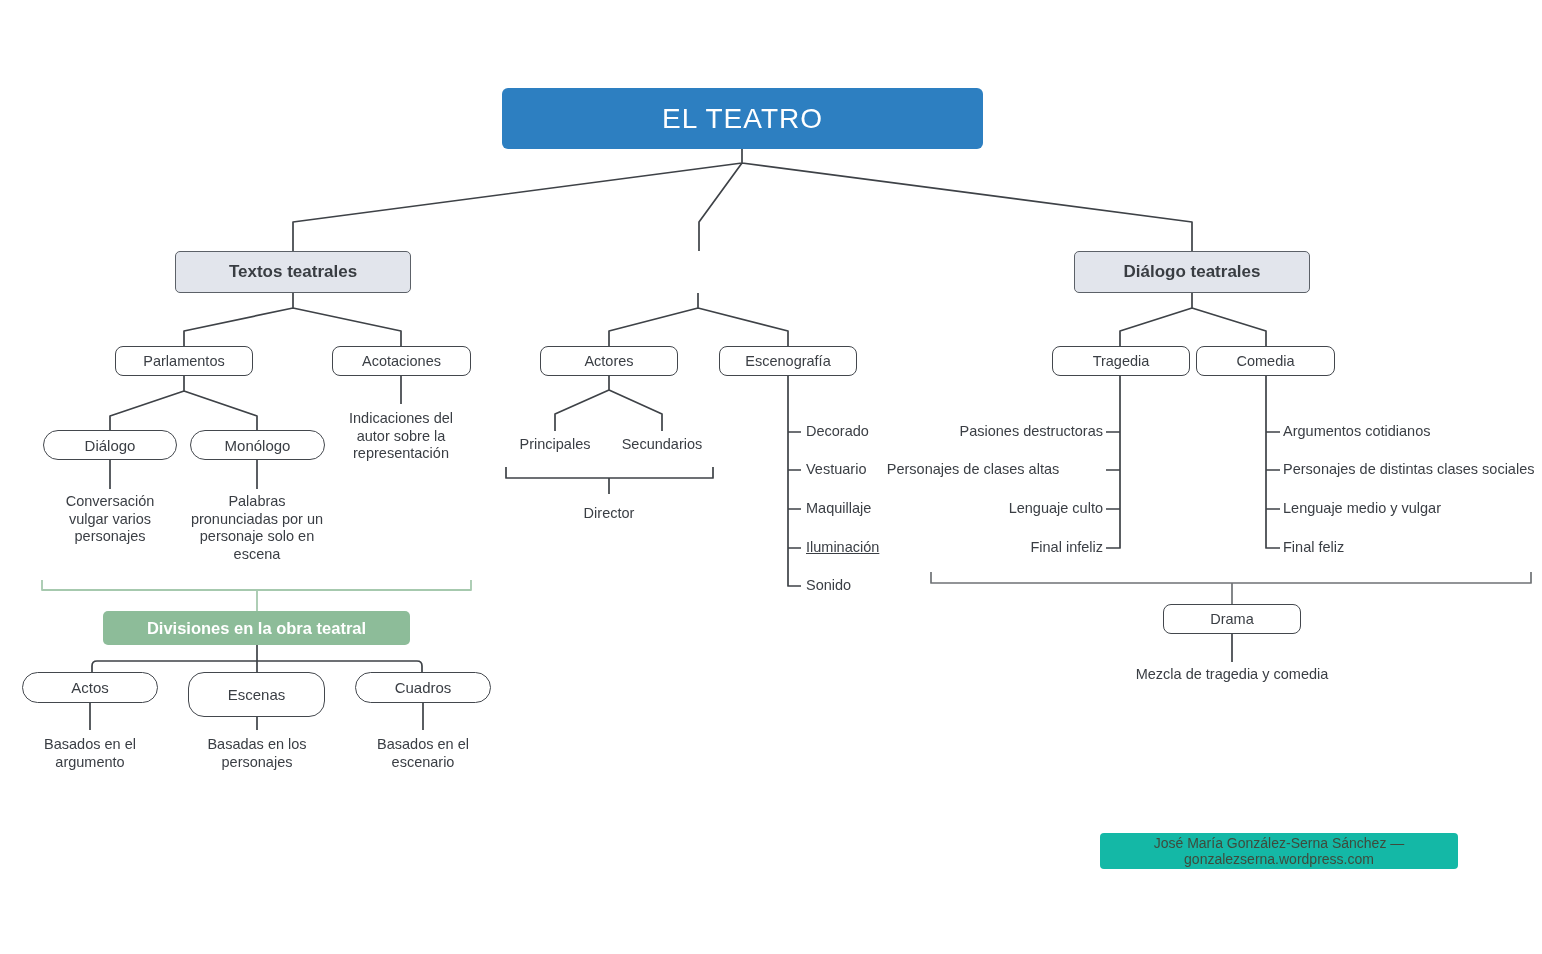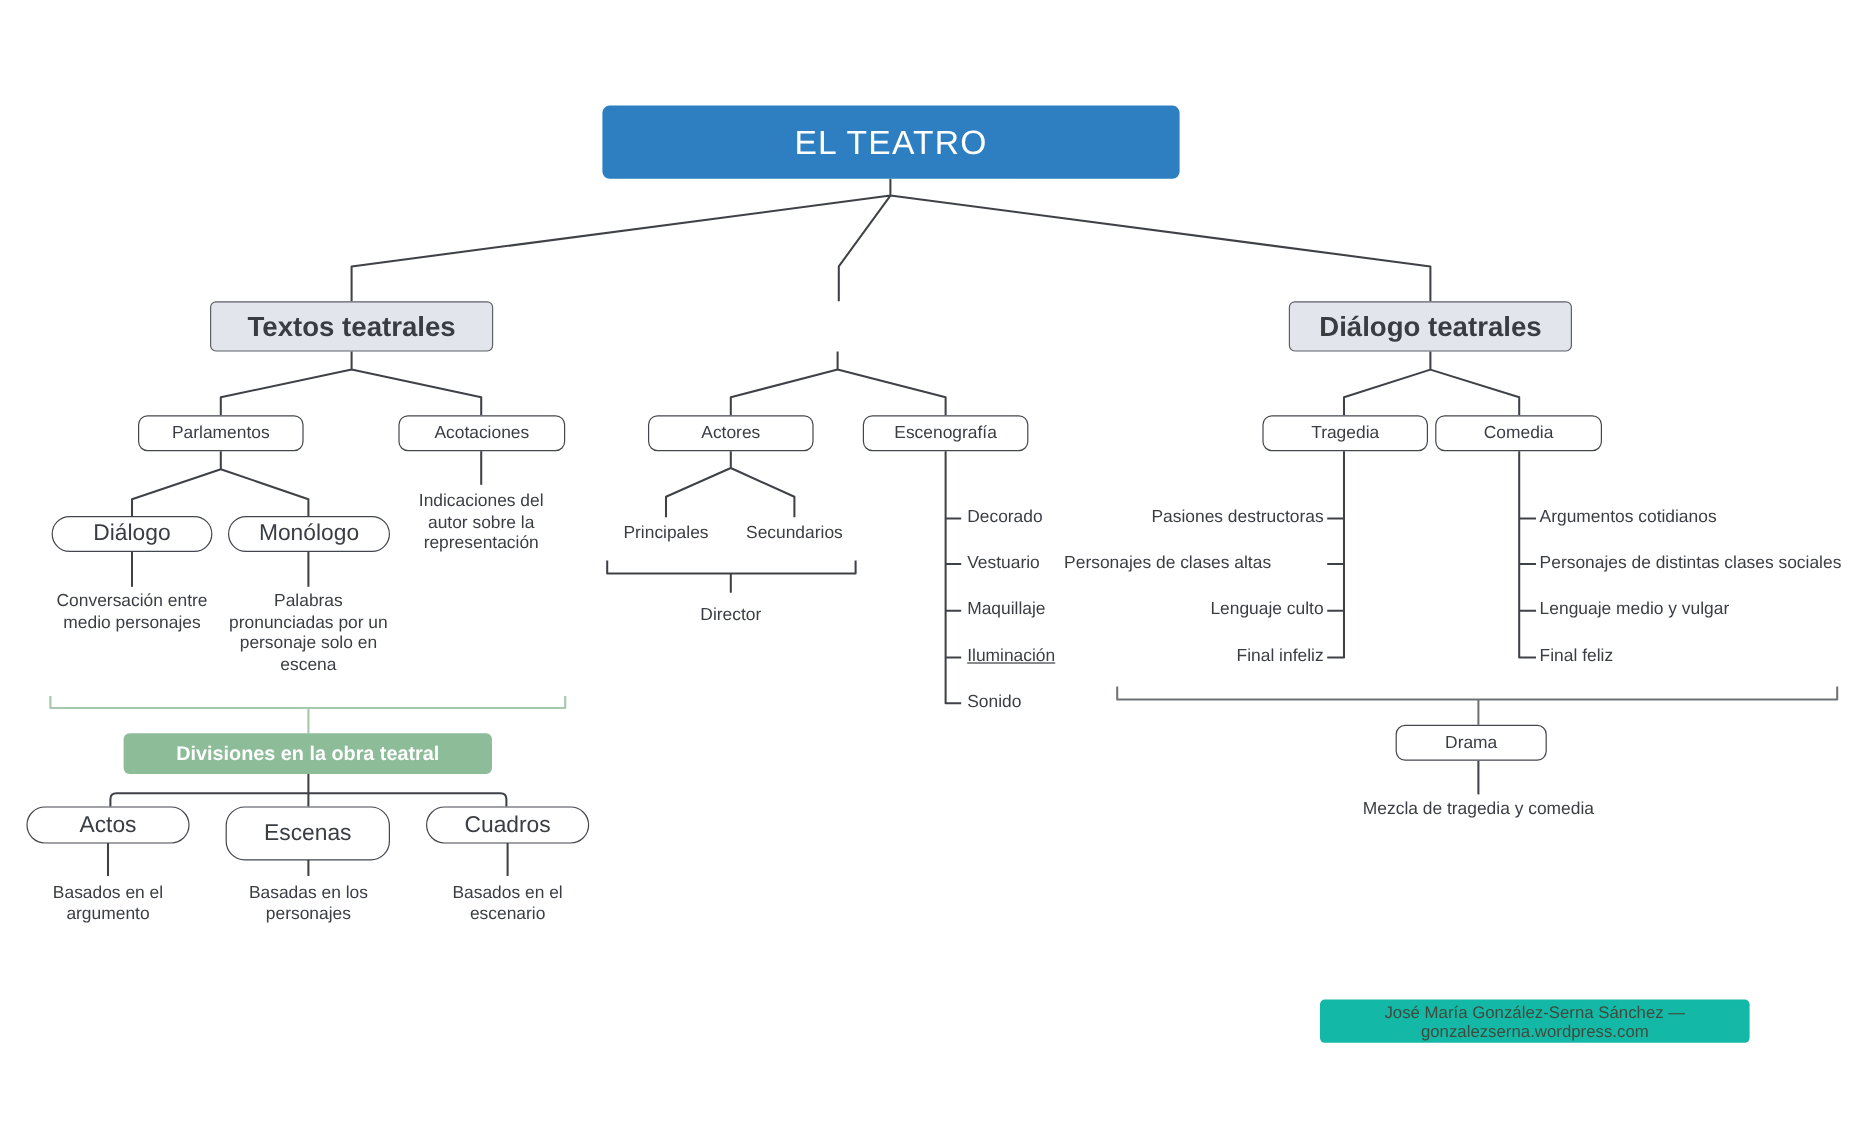--- a/index.html
+++ b/index.html
@@ -4,23 +4,23 @@
 <style>
   html,body { margin:0; padding:0; background:#fff; }
   .stage {
     position:relative; width:1542px; height:954px; background:#ffffff;
     font-family:"Liberation Sans","DejaVu Sans",sans-serif; color:#3a3e44; overflow:hidden;
   }
   .abs { position:absolute; box-sizing:border-box; }
   .box { display:flex; align-items:center; justify-content:center; text-align:center; }
   .root-box { background:#2d7fc1; color:#ffffff; font-size:28px; letter-spacing:1px; border-radius:6px; }
   .cat-box  { background:#e2e5ec; border:1.5px solid #5c6168; border-radius:5px;
-              font-weight:bold; font-size:23px; color:#393d42; }
+              font-weight:bold; font-size:17px; color:#393d42; }
   .node-box { background:#ffffff; border:1.3px solid #43474d; border-radius:8px; font-size:14.5px; }
-  .pill-box { background:#ffffff; border:1.3px solid #43474d; border-radius:16px; font-size:19px; }
+  .pill-box { background:#ffffff; border:1.3px solid #43474d; border-radius:16px; font-size:15px; }
   .green-box{ background:#8dbc99; color:#ffffff; font-weight:bold; font-size:16.5px; border-radius:5px; }
   .leaf { font-size:14.5px; line-height:17.5px; }
   .center { text-align:center; }
   .rightal { text-align:right; }
   .footer-box { background:#14b8a6; border-radius:4px; color:#3f4a3c; font-size:14px; }
   svg.wires { position:absolute; left:0; top:0; pointer-events:none; }
 </style>
 </head>
 <body>
 
@@ -86,21 +86,21 @@
     <span>Acotaciones</span>
   </div>
   <div class="abs leaf center" style="left:339px;top:410px;width:124px;">Indicaciones del autor sobre la representación</div>
 
   <div class="abs box pill-box" style="left:43px;top:430px;width:134px;height:30px;">
     <span>Diálogo</span>
   </div>
   <div class="abs box pill-box" style="left:190px;top:430px;width:135px;height:30px;">
     <span>Monólogo</span>
   </div>
-  <div class="abs leaf center" style="left:45px;top:493px;width:130px;">Conversación entre medio personajes</div>
+  <div class="abs leaf center" style="left:45px;top:493px;width:130px;">Conversación vulgar varios personajes</div>
   <div class="abs leaf center" style="left:190px;top:493px;width:134px;">Palabras pronunciadas por un personaje solo en escena</div>
 
   <div class="abs box green-box" style="left:103px;top:611px;width:307px;height:34px;">
     <span>Divisiones en la obra teatral</span>
   </div>
   <div class="abs box pill-box" style="left:22px;top:672px;width:136px;height:31px;">
     <span>Actos</span>
   </div>
   <div class="abs box pill-box" style="left:188px;top:672px;width:137px;height:45px;">
     <span>Escenas</span>
@@ -138,21 +138,21 @@
   <div class="abs leaf rightal" style="left:843px;top:423px;width:260px;">Pasiones destructoras</div>
   <div class="abs leaf rightal" style="left:843px;top:461px;width:260px;text-align:center;">Personajes de clases altas</div>
   <div class="abs leaf rightal" style="left:843px;top:500px;width:260px;">Lenguaje culto</div>
   <div class="abs leaf rightal" style="left:843px;top:539px;width:260px;">Final infeliz</div>
 
   <div class="abs leaf" style="left:1283px;top:423px;">Argumentos cotidianos</div>
   <div class="abs leaf" style="left:1283px;top:461px;">Personajes de distintas clases sociales</div>
   <div class="abs leaf" style="left:1283px;top:500px;">Lenguaje medio y vulgar</div>
   <div class="abs leaf" style="left:1283px;top:539px;">Final feliz</div>
 
-  <div class="abs box node-box" style="left:1163px;top:604px;width:126px;height:30px;">
+  <div class="abs box node-box" style="left:1163px;top:604px;width:138px;height:30px;">
     <span>Drama</span>
   </div>
   <div class="abs leaf center" style="left:1112px;top:666px;width:240px;">Mezcla de tragedia y comedia</div>
 
   <div class="abs box footer-box" style="left:1100px;top:833px;width:358px;height:36px;">
     <span>José María González-Serna Sánchez — gonzalezserna.wordpress.com</span>
   </div>
 
 </div>
 

